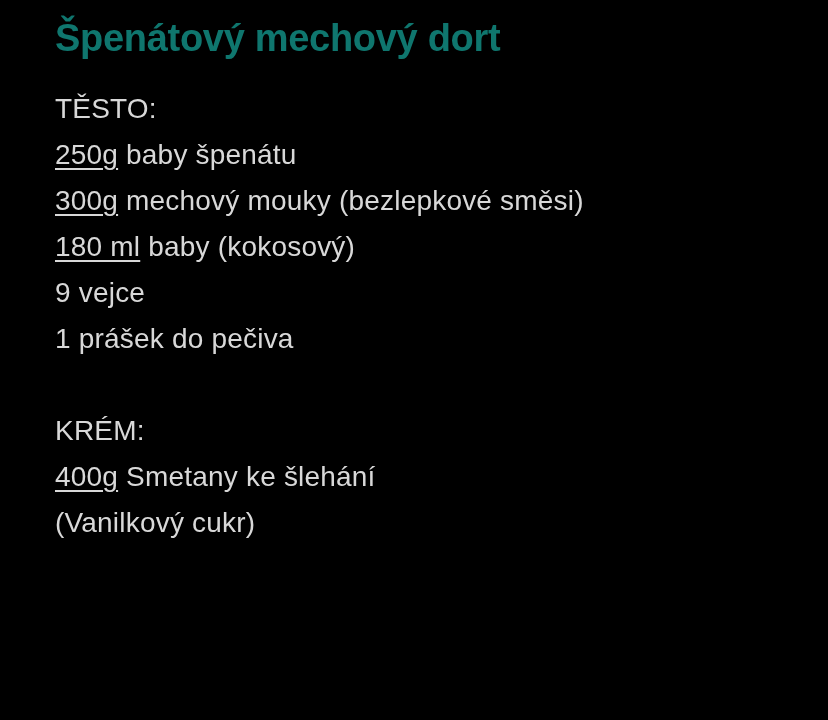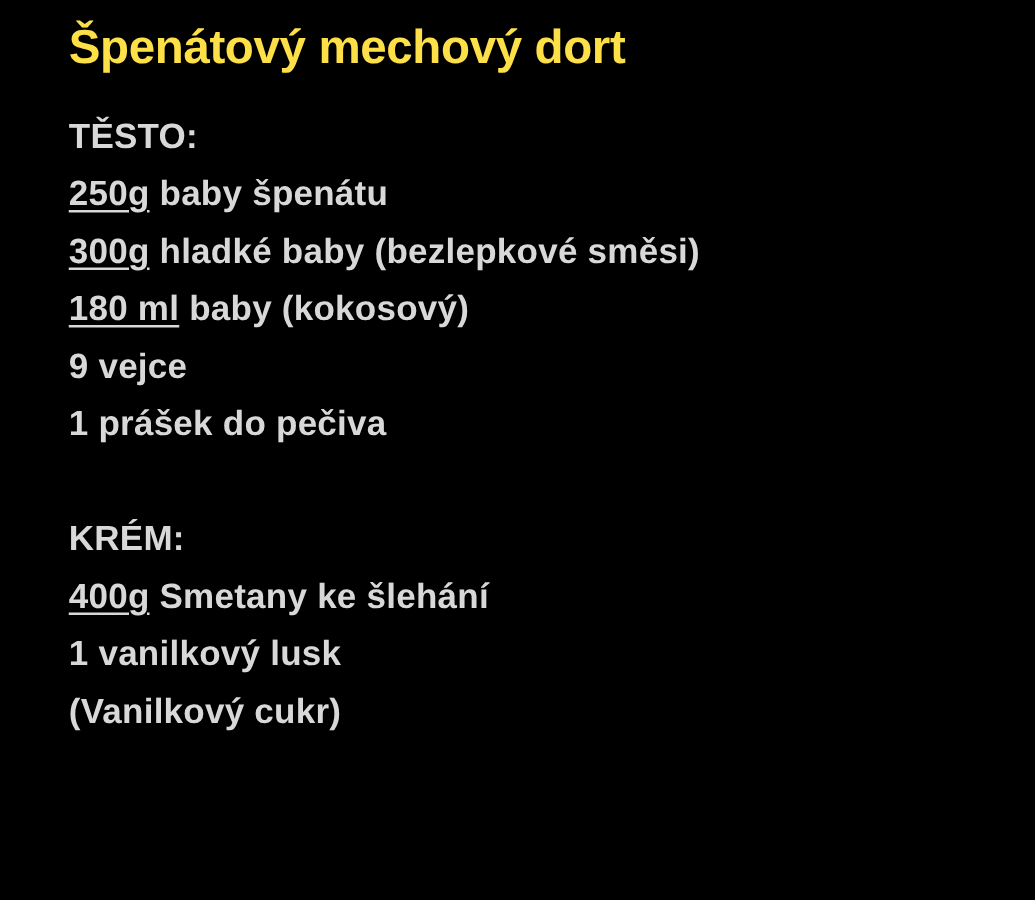--- a/index.html
+++ b/index.html
@@ -19,27 +19,27 @@
     height: 100%;
     padding: 14px 40px 0 55px;
     background: #000000;
   }
   .note-title {
     margin: 0 0 24px 0;
     font-size: 38px;
     line-height: 48px;
     font-weight: 700;
     letter-spacing: -0.3px;
-    color: #fde047;
+    color: #0f766e;
   }
   .line {
     margin: 0;
     font-size: 28px;
     line-height: 46px;
-    font-weight: 700;
+    font-weight: 400;
     color: #d8d8d8;
     letter-spacing: 0.2px;
   }
   .measure {
     text-decoration: underline;
     text-decoration-color: #d8d8d8;
     text-decoration-thickness: 2px;
     text-underline-offset: 4px;
     text-decoration-skip-ink: auto;
   }
@@ -55,21 +55,21 @@
   <h1 class="note-title">Špenátový mechový dort</h1>
 
   <p class="line">
     <span>TĚSTO:</span>
   </p>
 
   <p class="line">
     <span class="measure">250g</span><span> baby špenátu</span>
   </p>
   <p class="line">
-    <span class="measure">300g</span><span> hladké baby (bezlepkové směsi)</span>
+    <span class="measure">300g</span><span> mechový mouky (bezlepkové směsi)</span>
   </p>
   <p class="line">
     <span class="measure">180 ml</span><span> baby (kokosový)</span>
   </p>
   <p class="line">
     <span>9 vejce</span>
   </p>
   <p class="line">
     <span>1 prášek do pečiva</span>
   </p>
@@ -77,19 +77,16 @@
   <div class="blank-line"></div>
 
   <p class="line">
     <span>KRÉM:</span>
   </p>
 
   <p class="line">
     <span class="measure">400g</span><span> Smetany ke šlehání</span>
   </p>
   <p class="line">
-    <span>1 vanilkový lusk</span>
-  </p>
-  <p class="line">
     <span>(Vanilkový cukr)</span>
   </p>
 
 </div>
 
 </body></html>

